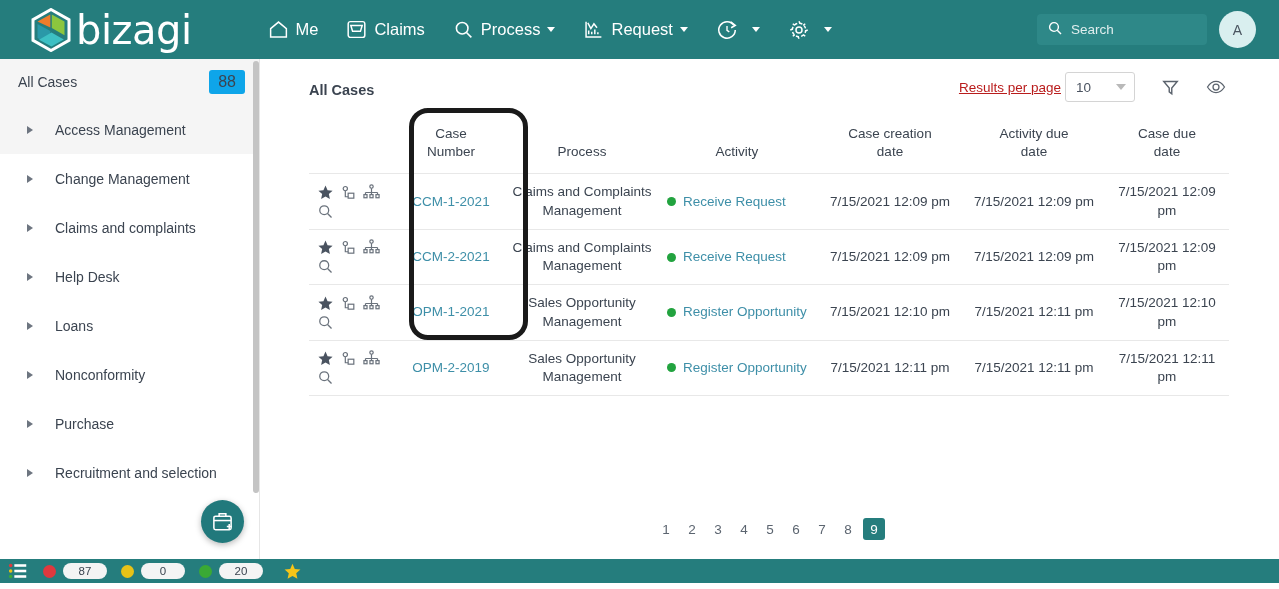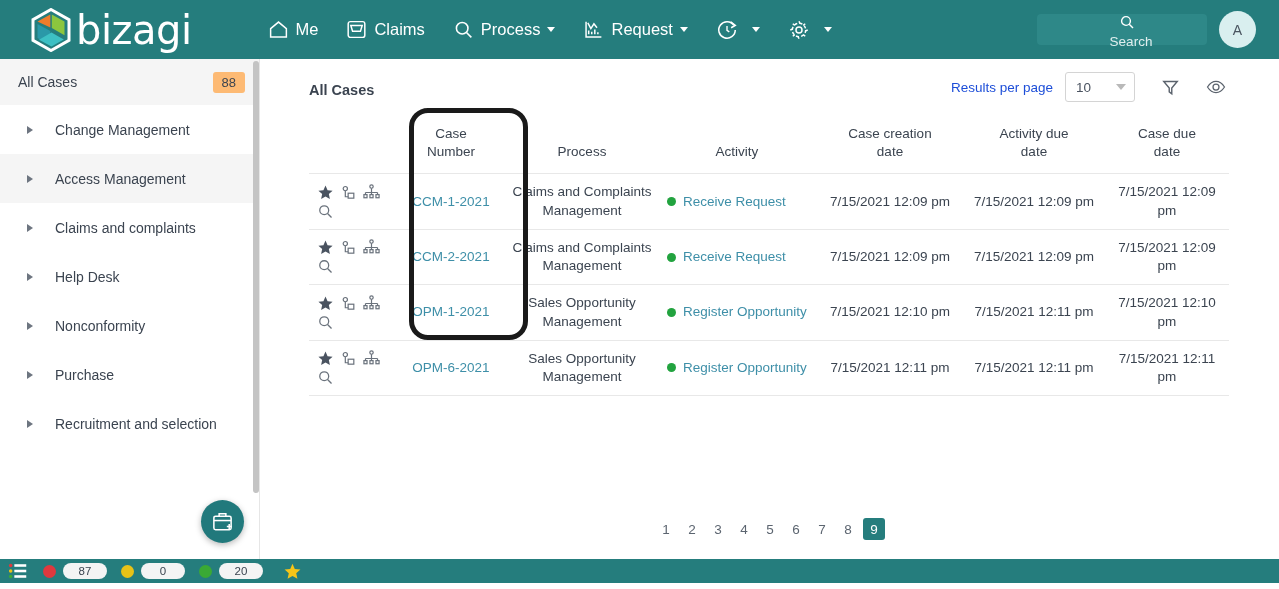--- a/index.html
+++ b/index.html
@@ -36,21 +36,21 @@
     height: 5px; background: #ffffff; border-radius: 2px 2px 0 0;
   }
   .caret {
     display: inline-block; margin-left: 7px;
     border-left: 4.5px solid transparent; border-right: 4.5px solid transparent;
     border-top: 5.5px solid #ffffff;
   }
   .search-box {
     position: absolute; left: 1037px; top: 14px; width: 170px; height: 31px;
     background: #2e8888; border-radius: 4px;
-    display: flex; align-items: center; padding-left: 10px; flex-direction: column;
+    display: flex; align-items: center; padding-left: 10px;
   }
   .search-box .ph { color: #e0eeee; font-size: 13.5px; margin-left: 8px; }
   .avatar {
     position: absolute; left: 1219px; top: 11px; width: 37px; height: 37px;
     border-radius: 50%; background: #d9efef; color: #4a5560;
     display: flex; align-items: center; justify-content: center;
     font-size: 14px;
   }
 
   
@@ -58,21 +58,21 @@
     position: absolute; left: 0; top: 59px; width: 260px; height: 500px;
     background: #ffffff; border-right: 1px solid #e6e6e6;
     overflow: hidden;
   }
   .sb-head {
     height: 46px; display: flex; align-items: center;
     padding: 0 14px 0 18px; background: #f5f5f5;
   }
   .sb-head .t { font-size: 14px; color: #3b4450; flex: 1; }
   .sb-badge {
-    background: #fdba74; color: #3b4450; font-size: 13px;
+    background: #0ea5e9; color: #3b4450; font-size: 16px;
     border-radius: 3px; padding: 3px 9px; min-width: 30px; text-align: center;
   }
   .sb-item {
     height: 49px; display: flex; align-items: center; padding-left: 27px;
     font-size: 14px; color: #3b4450; cursor: pointer;
   }
   .sb-item.hl { background: #f5f5f5; }
   .sb-arrow {
     width: 0; height: 0; margin-right: 22px; flex: none;
     border-top: 4.5px solid transparent; border-bottom: 4.5px solid transparent;
@@ -95,21 +95,21 @@
     background: #ffffff; overflow: hidden;
   }
   .main-title {
     position: absolute; left: 48px; top: 23px;
     font-size: 14.5px; font-weight: bold; color: #3b4450;
   }
   .rpp-wrap {
     position: absolute; right: 53px; top: 13px;
     display: flex; align-items: center;
   }
-  .rpp-label { font-size: 13.5px; color: #1d4ed8; margin-right: 12px; }
+  .rpp-label { font-size: 13.5px; color: #b91c1c; margin-right: 4px; text-decoration: underline; }
   .rpp-select {
     width: 70px; height: 30px; border: 1px solid #d4d4d4; border-radius: 3px;
     display: flex; align-items: center; justify-content: space-between;
     padding: 0 8px 0 10px; font-size: 13.5px; color: #4a5360; cursor: pointer;
   }
   .rpp-select .cdown {
     border-left: 5px solid transparent; border-right: 5px solid transparent;
     border-top: 6px solid #b9b9b9;
   }
   .tb-icon {
@@ -287,35 +287,39 @@
       <span>A</span>
     </div>
   </div>
 
   <div class="sidebar">
     <div class="sb-head">
       <span class="t">All Cases</span>
       <span class="sb-badge">88</span>
     </div>
 
+    <div class="sb-item hl">
+      <span class="sb-arrow"></span>
+      <span>Access Management</span>
+    </div>
     <div class="sb-item">
       <span class="sb-arrow"></span>
       <span>Change Management</span>
     </div>
-    <div class="sb-item hl">
-      <span class="sb-arrow"></span>
-      <span>Access Management</span>
-    </div>
     <div class="sb-item">
       <span class="sb-arrow"></span>
       <span>Claims and complaints</span>
     </div>
     <div class="sb-item">
       <span class="sb-arrow"></span>
       <span>Help Desk</span>
+    </div>
+    <div class="sb-item">
+      <span class="sb-arrow"></span>
+      <span>Loans</span>
     </div>
     <div class="sb-item">
       <span class="sb-arrow"></span>
       <span>Nonconformity</span>
     </div>
     <div class="sb-item">
       <span class="sb-arrow"></span>
       <span>Purchase</span>
     </div>
     <div class="sb-item">
@@ -522,21 +526,21 @@
                       <rect x="1.3" y="15" width="4.4" height="4.4"></rect>
                       <rect x="9.8" y="15" width="4.4" height="4.4"></rect>
                       <rect x="18.3" y="15" width="4.4" height="4.4"></rect>
                     </svg></span>
                   <span><svg width="17" height="17" viewBox="0 0 24 24" fill="none" stroke="#6a727c" stroke-width="1.8">
                       <circle cx="10.2" cy="10.2" r="6.3"></circle>
                       <path d="M14.9 14.9 L20.5 20.5"></path>
                     </svg></span>
                 </div>
               </td>
-              <td><span class="link">OPM-6-2021</span></td>
+              <td><span class="link">OPM-2-2019</span></td>
               <td><span>Sales Opportunity</span><br><span>Management</span></td>
               <td>
                 <span class="act-cell">
                   <span class="dot"></span>
                   <span class="link">Register Opportunity</span>
                 </span>
               </td>
               <td>7/15/2021 12:11 pm</td>
               <td>7/15/2021 12:11 pm</td>
               <td>7/15/2021 12:11 pm</td>

